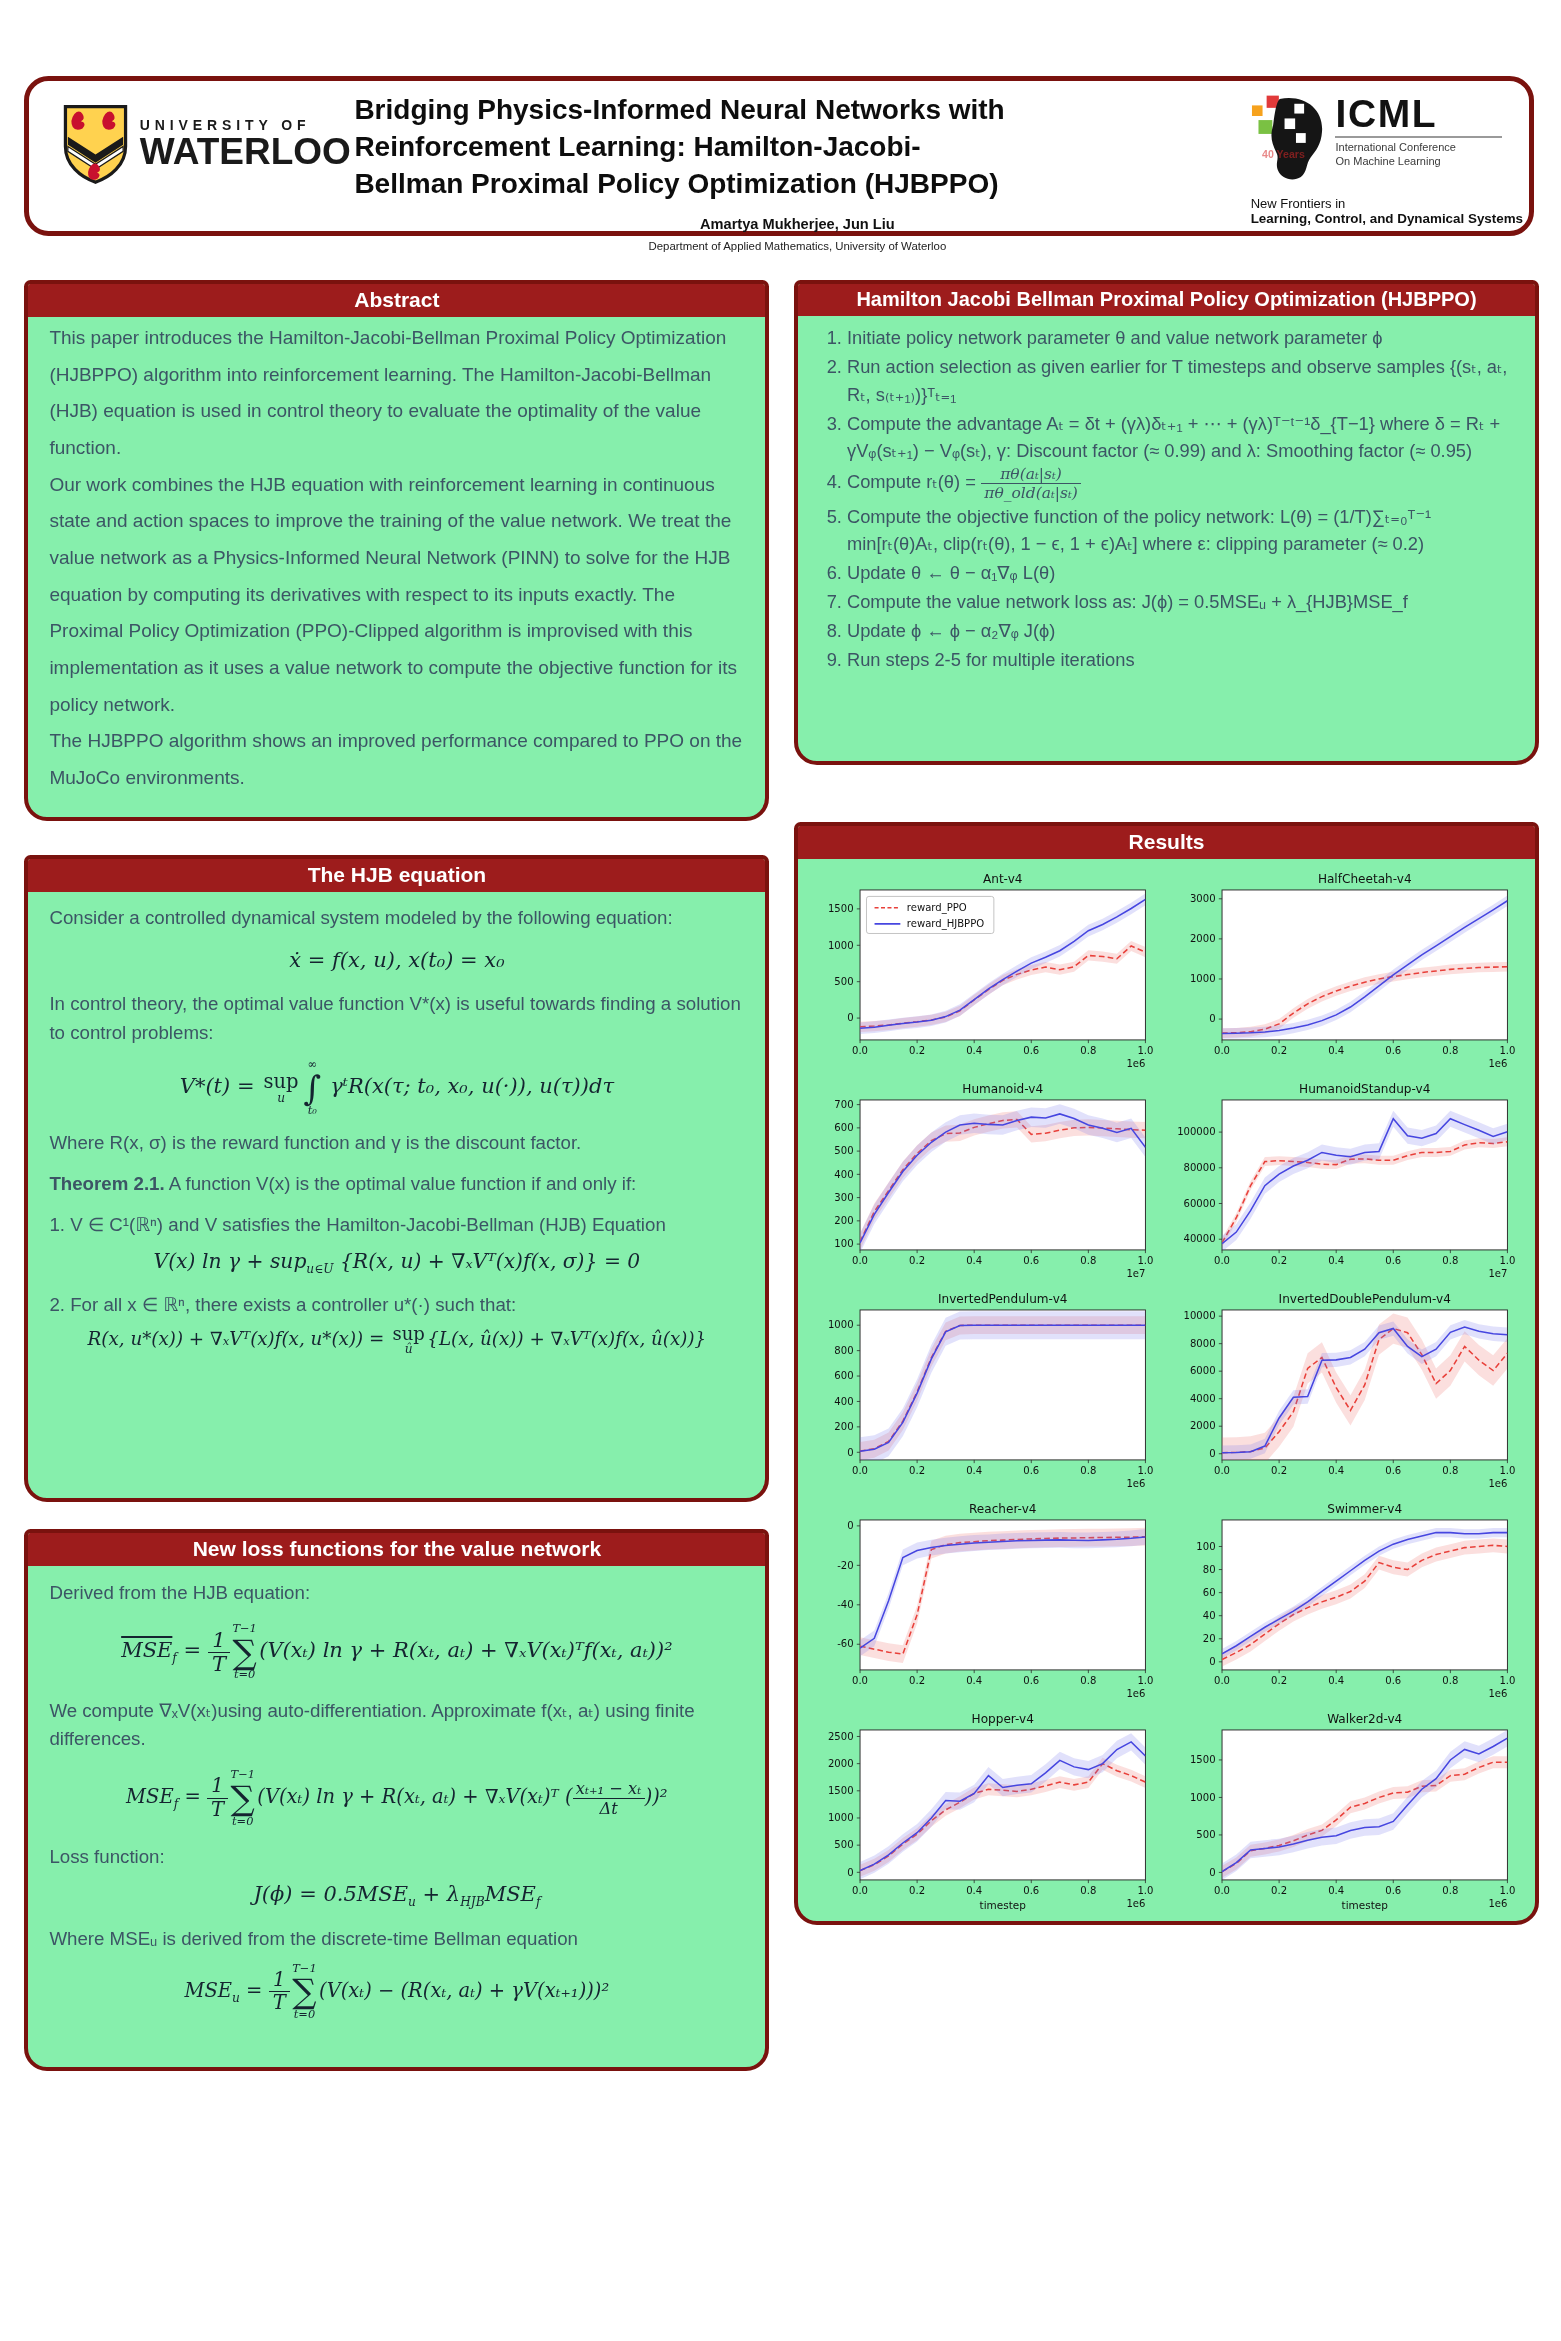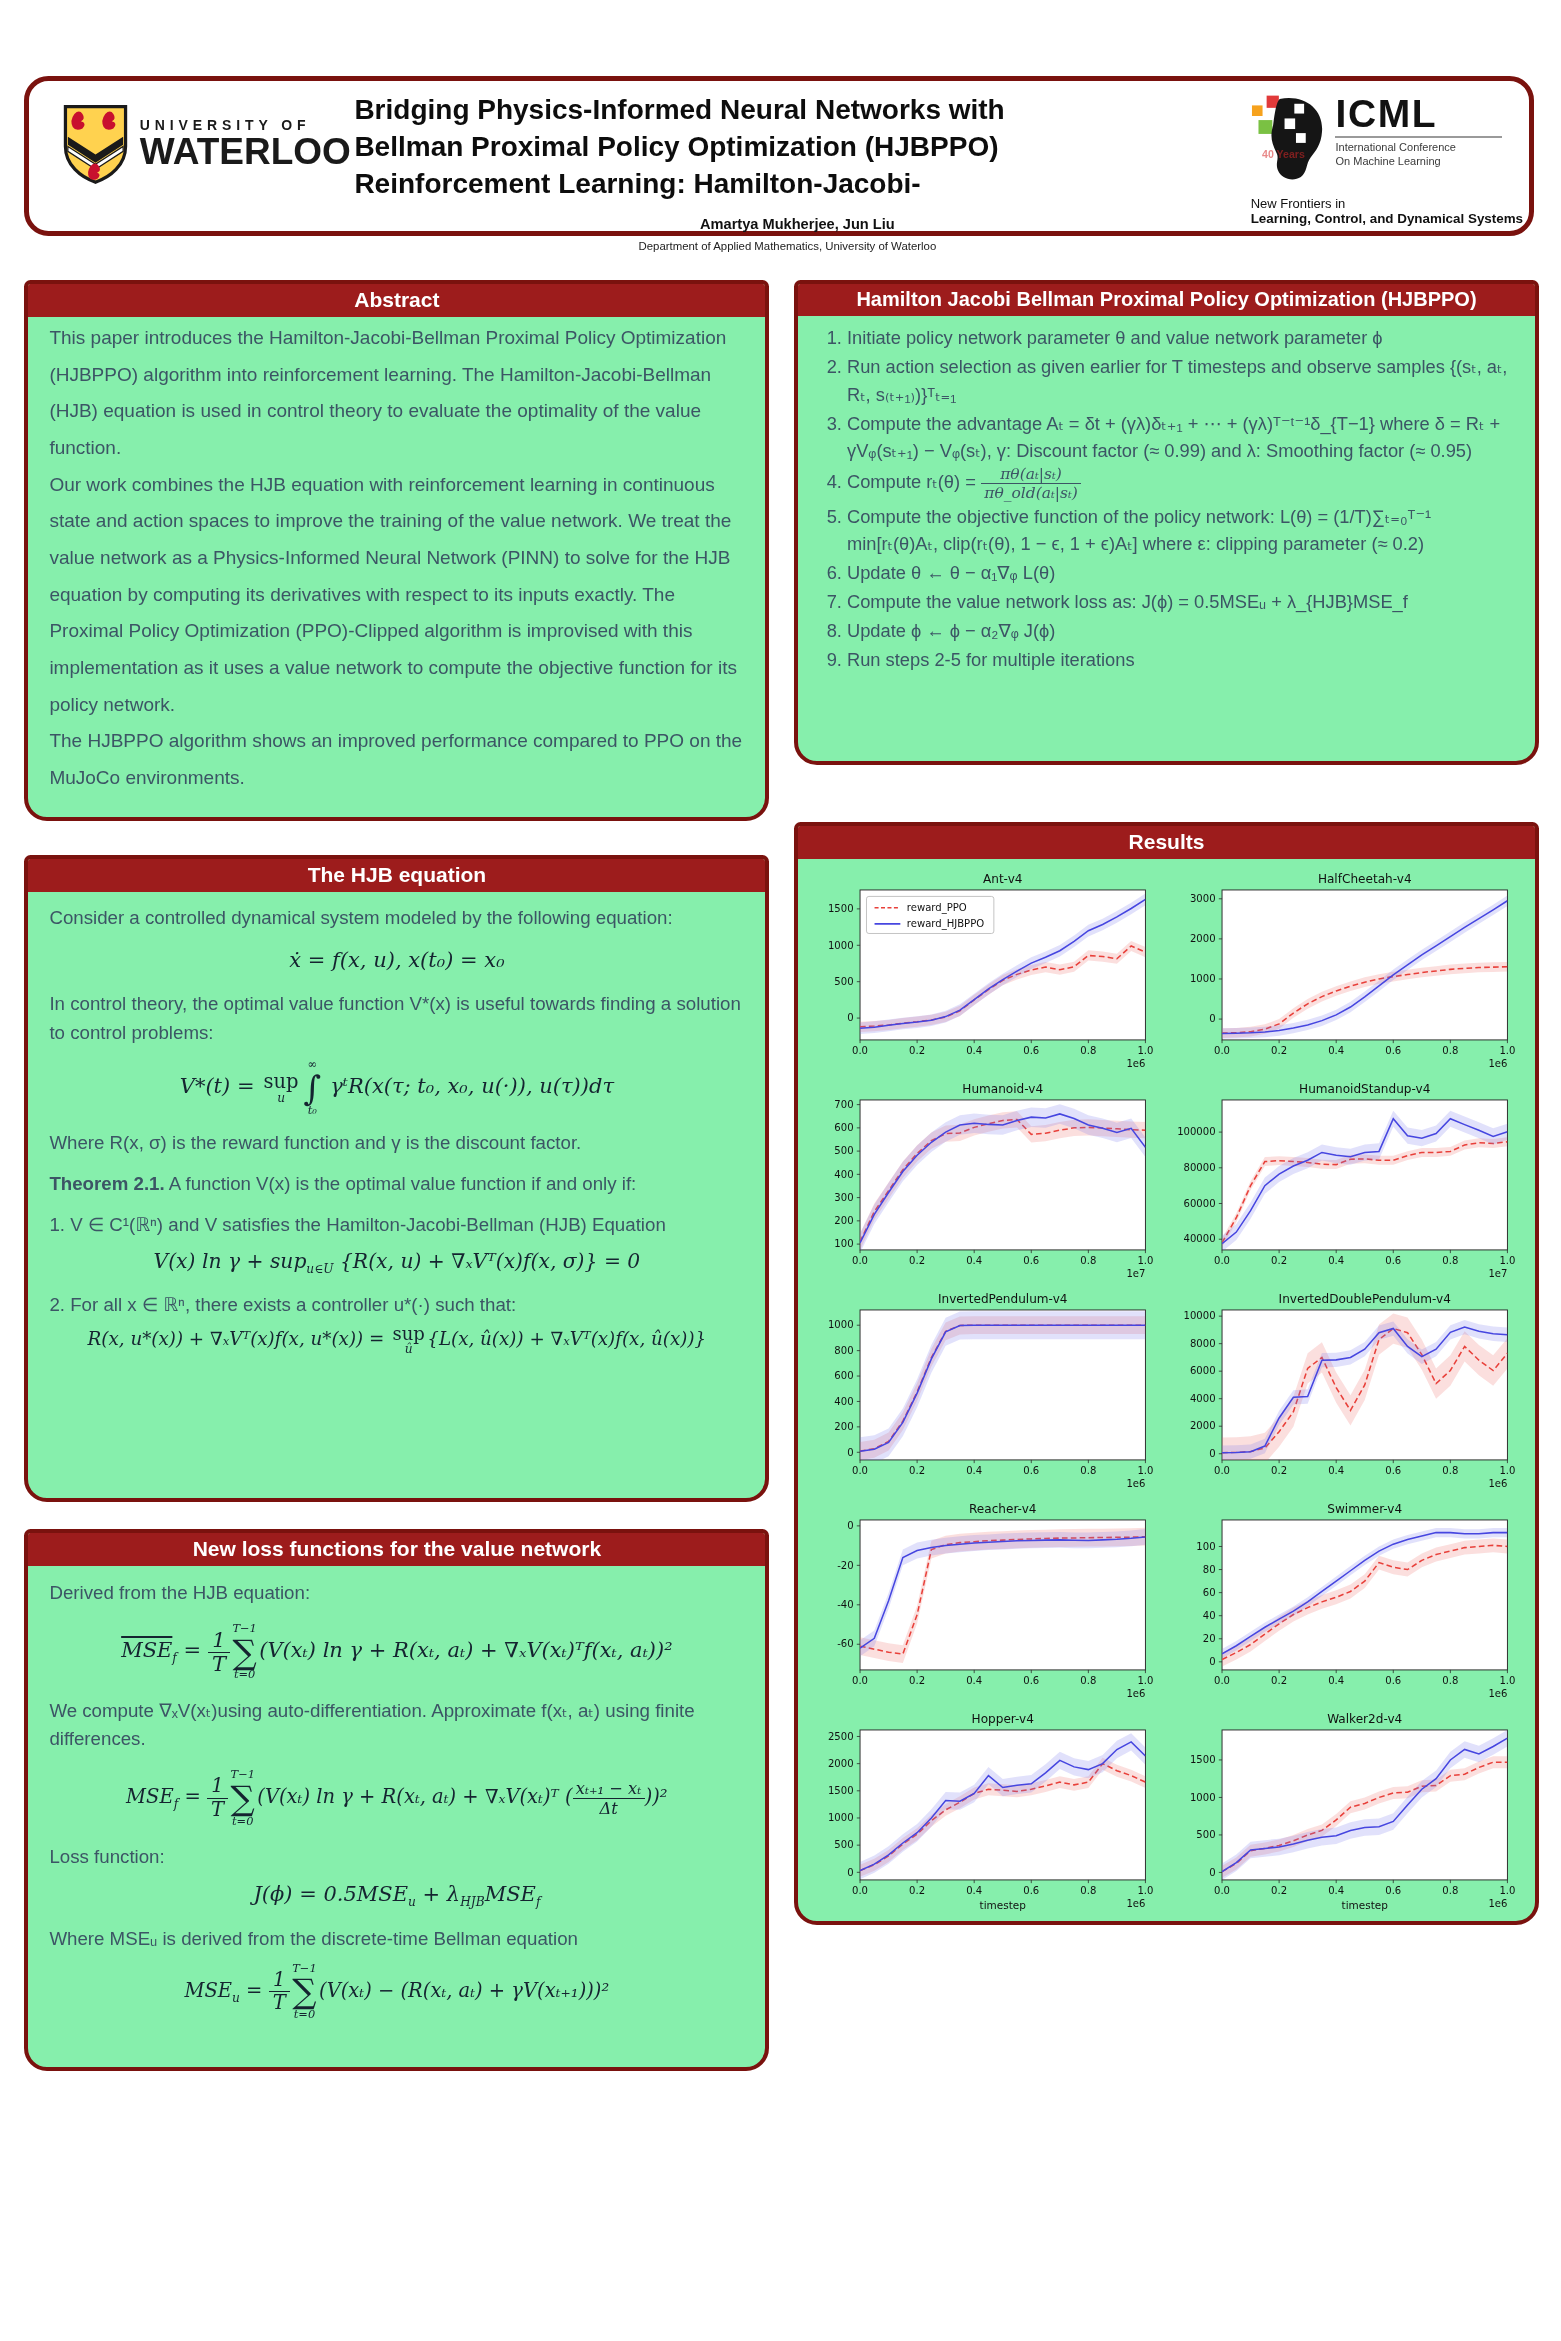--- a/index.html
+++ b/index.html
@@ -9,21 +9,21 @@
   
   .header-box{position:absolute;left:24.4px;top:76px;width:1500px;height:150px;
     border:5.7px solid #7a120e;border-radius:24.4px;background:#fff;}
   .uw-logo{position:absolute;left:34px;top:23px;display:flex;align-items:center;gap:11.4px;}
   .uw-text .l1{font-size:14px;font-weight:bold;letter-spacing:4.9px;color:#1a1a1a;}
   .uw-text .l2{font-size:37px;font-weight:bold;letter-spacing:0px;color:#1a1a1a;line-height:1.05;}
   .title-wrap{position:absolute;left:325px;top:11.4px;width:886px;}
   .title-line{font-size:28px;font-weight:bold;color:#0d0d0d;line-height:1.32;}
   .authors{position:absolute;left:325px;top:135px;width:886px;text-align:center;
     font-size:14.6px;font-weight:bold;color:#111;}
-  .affil{position:absolute;left:315px;top:159px;width:886px;text-align:center;
+  .affil{position:absolute;left:325px;top:159px;width:886px;text-align:center;
     font-size:11.4px;color:#222;}
   .icml-block{position:absolute;left:1218px;top:13px;width:293px;}
   .icml-top{display:flex;align-items:flex-start;gap:8.1px;}
   .icml-name{font-size:39px;font-weight:bold;color:#111;letter-spacing:1.6px;line-height:1;}
   .icml-sub{font-size:11px;color:#3a3a3a;line-height:1.25;}
   .icml-rule{height:1.6px;background:#9a9a9a;margin:3.3px 0 3.3px 0;width:167px;}
   .icml-frontiers{margin-top:11.4px;margin-left:3.3px;color:#111;}
   .icml-frontiers .f1{font-size:13px;}
   .icml-frontiers .f2{font-size:13.4px;font-weight:bold;}
   .years-tag{position:absolute;left:14.6px;top:54px;font-size:10.6px;
@@ -101,22 +101,22 @@
         <path d="M34 76 q6 -6 10 0 q4 6 -2 8 q6 3 0 8 q-7 3 -10 -2 q-3 -7 2 -14" fill="#C8102E"></path>
       </svg>
       <div class="uw-text">
         <div class="l1">UNIVERSITY OF</div>
         <div class="l2">WATERLOO</div>
       </div>
     </div>
 
     <div class="title-wrap">
       <div class="title-line">Bridging Physics-Informed Neural Networks with</div>
+      <div class="title-line">Reinforcement Learning: Hamilton-Jacobi-</div>
       <div class="title-line">Bellman Proximal Policy Optimization (HJBPPO)</div>
-      <div class="title-line">Reinforcement Learning: Hamilton-Jacobi-</div>
     </div>
     <div class="authors">Amartya Mukherjee, Jun Liu</div>
     <div class="affil">Department of Applied Mathematics, University of Waterloo</div>
 
     <div class="icml-block">
       <div class="icml-top">
         <div style="position:relative;">
           <svg width="80" height="88" viewBox="0 0 98 108">
             <rect x="6" y="14" width="13" height="13" fill="#F6A21D"></rect>
             <rect x="24" y="2" width="15" height="15" fill="#E13A3A"></rect>

